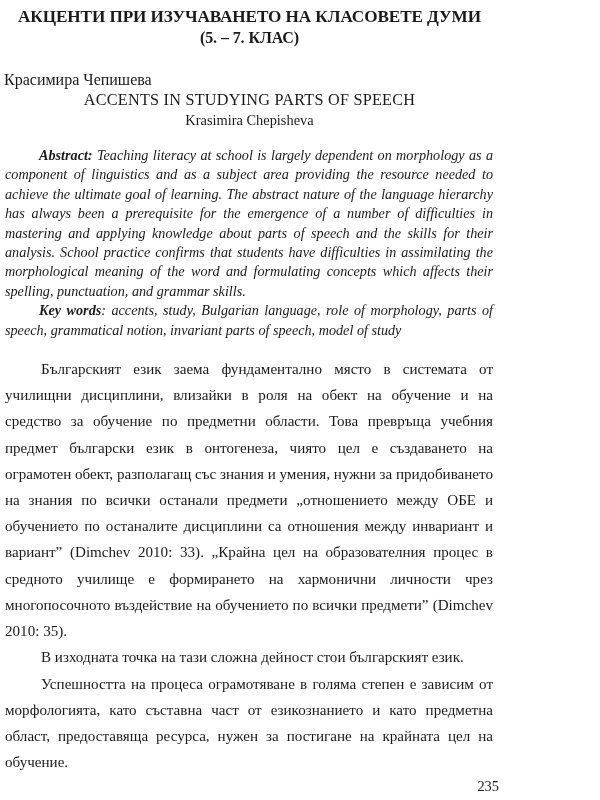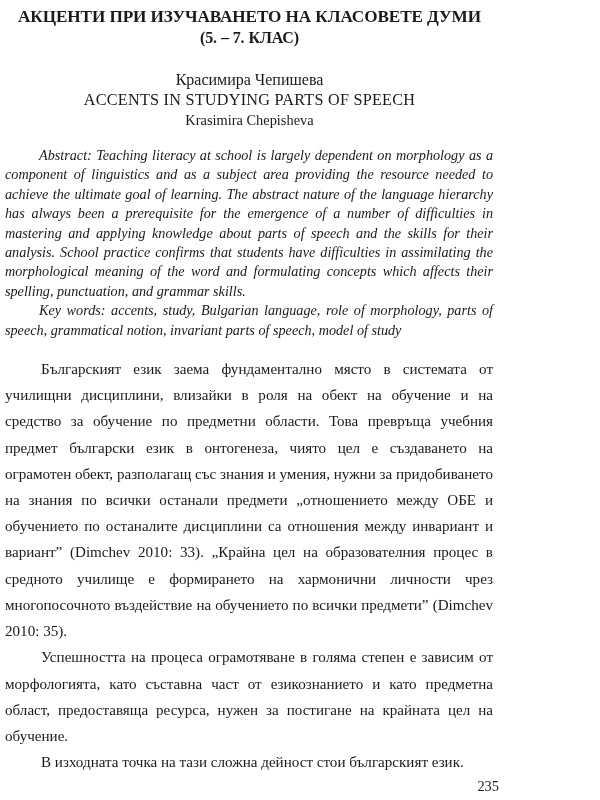--- a/index.html
+++ b/index.html
@@ -33,21 +33,20 @@
     letter-spacing: -0.1px;
     margin: 2px 0 0 0;
     white-space: nowrap;
   }
   .title-bg .line2 {
     display: block;
     font-size: 16px;
   }
 
   .author-bg {
-    text-align: center;
     font-size: 16px;
     line-height: 20px;
     margin-top: 22px;
   }
 
   .title-en {
     text-align: center;
     font-size: 16.2px;
     line-height: 20px;
     letter-spacing: 0.25px;
@@ -67,21 +66,21 @@
     line-height: 19.4px;
     text-align: justify;
     text-justify: inter-word;
     padding: 0 2px 0 1px;
   }
   .abstract-block p {
     margin: 0;
     text-indent: 34px;
   }
   .abstract-block .lead {
-    font-weight: normal;
+    font-weight: bold;
     font-style: italic;
   }
   .kw {
     margin-top: 0;
   }
 
   
   .body-block {
     margin-top: 16px;
     font-size: 15.1px;
@@ -124,19 +123,19 @@
   <div class="title-en">ACCENTS IN STUDYING PARTS OF SPEECH</div>
   <div class="author-en">Krasimira Chepisheva</div>
 
   <section class="abstract-block">
     <p><span class="lead">Abstract:</span><span> Teaching literacy at school is largely dependent on morphology as a component of linguistics and as a subject area providing the resource needed to achieve the ultimate goal of learning. The abstract nature of the language hierarchy has always been a prerequisite for the emergence of a number of difficulties in mastering and applying knowledge about parts of speech and the skills for their analysis. School practice confirms that students have difficulties in assimilating the morphological meaning of the word and formulating concepts which affects their spelling, punctuation, and grammar skills.</span></p>
     <p class="kw"><span class="lead">Key words</span><span>: accents, study, Bulgarian language, role of morphology, parts of speech, grammatical notion, invariant parts of speech, model of study</span></p>
   </section>
 
   <section class="body-block">
     <p>Българският език заема фундаментално място в системата от училищни дисциплини, влизайки в роля на обект на обучение и на средство за обучение по предметни области. Това превръща учебния предмет български език в онтогенеза, чиято цел е създаването на ограмотен обект, разполагащ със знания    и умения, нужни за придобиването на знания по всички останали предмети „отношението между ОБЕ и обучението по останалите дисциплини са отношения между инвариант и вариант” (Dimchev 2010: 33). „Крайна цел на образователния процес в средното училище е формирането на хармонични личности чрез многопосочното въздействие на обучението по всички предмети” (Dimchev 2010: 35).</p>
+    <p class="tight">В изходната точка на тази сложна дейност стои българският език.</p>
     <p class="tight">Успешността на процеса ограмотяване в голяма степен е зависим от морфологията, като съставна част от езикознанието и като предметна област, предоставяща ресурса, нужен за постигане на крайната цел на обучение.</p>
-    <p class="tight">В изходната точка на тази сложна дейност стои българският език.</p>
   </section>
 
   <div class="folio">235</div>
 
 </div>
 
 </body></html>

